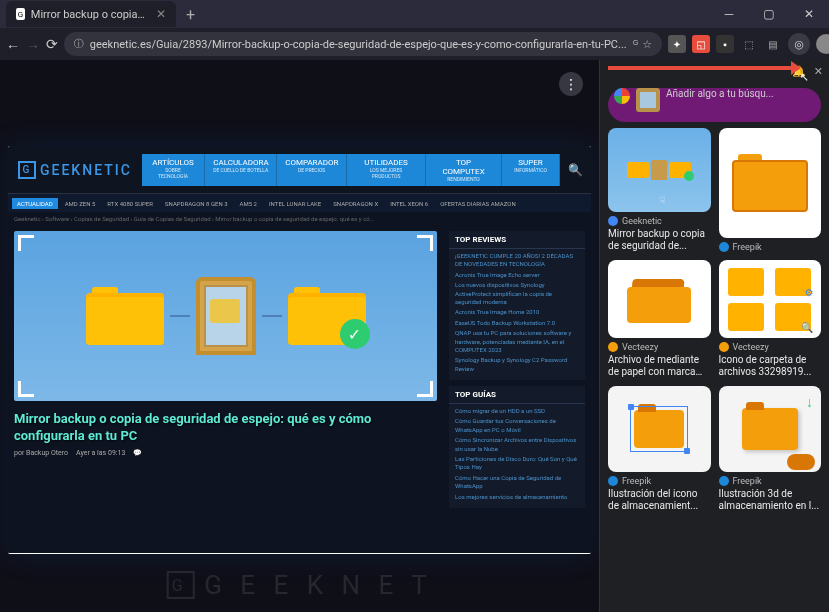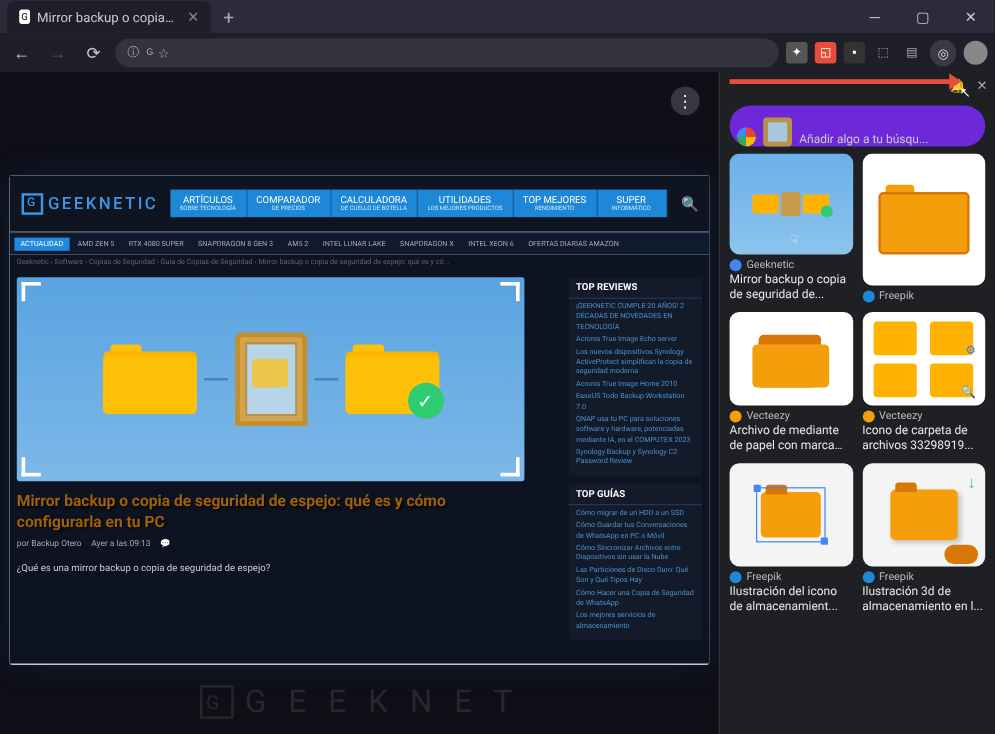--- a/index.html
+++ b/index.html
@@ -59,40 +59,40 @@
     .folder { width: 78px; height: 58px; position: relative; }
     .folder-tab { position: absolute; top: 0; left: 6px; width: 26px; height: 8px; background: #ffc107; border-radius: 3px 3px 0 0; }
     .folder-body { position: absolute; top: 6px; left: 0; right: 0; bottom: 0; background: #ffb300; border-radius: 4px; }
     .folder-front { position: absolute; top: 10px; left: 0; right: 0; bottom: 0; background: #ffc107; border-radius: 4px; }
     .mirror { width: 60px; height: 78px; background: #d4a34a; border-radius: 6px 6px 0 0; border: 4px solid #c28e2e; position: relative; }
     .mirror-glass { position: absolute; inset: 4px; background: #b8d4e8; border: 2px solid #b8924a; }
     .mirror-folder { position: absolute; top: 18px; left: 10px; width: 30px; height: 24px; background: #ffc107; border-radius: 3px; opacity: 0.7; }
     .check-badge { position: absolute; right: -4px; bottom: -4px; width: 30px; height: 30px; background: #2ecc71; border-radius: 50%; display: flex; align-items: center; justify-content: center; color: #fff; font-size: 16px; }
     .arrow-line { width: 20px; height: 2px; background: rgba(30,60,120,0.4); align-self: center; }
     
-    .article-title { color: #a16207; font-size: 13px; font-weight: bold; margin-top: 10px; line-height: 1.3; text-shadow: 1px 1px 2px rgba(0,0,0,0.8); }
+    .article-title { color: #5eead4; font-size: 13px; font-weight: bold; margin-top: 10px; line-height: 1.3; text-shadow: 1px 1px 2px rgba(0,0,0,0.8); }
     .article-meta { color: #aaa; font-size: 7px; margin-top: 4px; display: flex; gap: 8px; }
     .article-q { color: #ccc; font-size: 8px; margin-top: 12px; }
     
     .sidebar { width: 148px; padding: 6px; }
-    .side-section { background: rgba(30,40,60,0.4); margin-bottom: 6px; margin-left: 25px; }
+    .side-section { background: rgba(30,40,60,0.4); margin-bottom: 6px; }
     .side-head { color: #fff; font-size: 8px; font-weight: bold; padding: 4px 6px; border-bottom: 1px solid #2a3550; }
     .side-list { padding: 2px 6px 6px; }
     .side-link { color: #4a90c8; font-size: 6px; line-height: 1.4; display: block; padding: 1px 0; }
     
     .watermark { position: absolute; bottom: 12px; left: 50%; transform: translateX(-50%); color: rgba(200,200,200,0.13); font-size: 26px; letter-spacing: 6px; display: flex; align-items: center; gap: 10px; }
     .watermark-box { width: 28px; height: 28px; border: 2px solid rgba(200,200,200,0.13); display: flex; align-items: center; justify-content: center; font-size: 16px; }
     
     .lens-panel { width: 230px; background: #1f2023; border-left: 1px solid #333; display: flex; flex-direction: column; position: relative; }
     .red-arrow { position: absolute; top: 6px; left: 8px; right: 36px; height: 4px; background: #e74c3c; }
     .red-arrow::after { content: ""; position: absolute; right: -8px; top: -5px; border-left: 10px solid #e74c3c; border-top: 7px solid transparent; border-bottom: 7px solid transparent; }
     .cursor { position: absolute; top: 11px; right: 20px; color: #fff; font-size: 11px; }
     .panel-top { display: flex; justify-content: flex-end; gap: 8px; padding: 4px 6px; align-items: center; height: 22px; }
     .panel-icon { color: #aaa; font-size: 11px; }
-    .lens-search { margin: 6px 8px; background: #6d28d9; border-radius: 18px; height: 34px; display: flex; align-items: flex-end; padding: 0 6px; gap: 6px; }
+    .lens-search { margin: 6px 8px; background: #701a75; border-radius: 18px; height: 34px; display: flex; align-items: flex-start; padding: 0 6px; gap: 6px; }
     .g-logo { width: 16px; height: 16px; border-radius: 50%; background: conic-gradient(#ea4335 0 25%, #fbbc05 25% 50%, #34a853 50% 75%, #4285f4 75% 100%); }
     .thumb { width: 24px; height: 24px; background: #b8924a; border-radius: 3px; display: flex; align-items: center; justify-content: center; }
     .thumb-inner { width: 16px; height: 16px; background: #a8c8e0; }
     .search-text { color: #ccc; font-size: 10px; white-space: nowrap; overflow: hidden; text-overflow: ellipsis; }
     
     .results { flex: 1; overflow: hidden; padding: 0 8px; display: flex; flex-direction: column; gap: 8px; }
     .result-row { display: flex; gap: 8px; }
     .result-card { flex: 1; display: flex; flex-direction: column; }
     .result-img { width: 100%; border-radius: 8px; background: #2a2b30; position: relative; overflow: hidden; }
     .result-source { display: flex; align-items: center; gap: 4px; color: #bbb; font-size: 9px; margin-top: 4px; }
@@ -150,20 +150,21 @@
     <div class="win-btn">✕</div>
   </div>
 </div>
 
 <div class="toolbar">
   <div class="nav-btn">←</div>
   <div class="nav-btn disabled">→</div>
   <div class="nav-btn">⟳</div>
   <div class="url-bar">
     <span class="lock-icon">ⓘ</span>
+    <span class="url-text">geeknetic.es/Guia/2893/Mirror-backup-o-copia-de-seguridad-de-espejo-que-es-y-como-configurarla-en-tu-PC...</span>
     <div class="url-actions">
       <span class="url-action">ᴳ</span>
       <span class="url-action">☆</span>
     </div>
   </div>
   <div class="ext-icons">
     <div class="ext-icon" style="background:#555">✦</div>
     <div class="ext-icon" style="background:#e74c3c">◱</div>
     <div class="ext-icon" style="background:#333">▪</div>
     <div class="ext-icon" style="color:#aaa">⬚</div>
@@ -178,24 +179,24 @@
   <div class="main-view">
     <div class="more-btn">⋮</div>
     <div class="page-preview">
       <div class="site-header">
         <div class="logo">
           <span class="logo-box">G</span>
           <span>GEEKNETIC</span>
         </div>
         <div class="nav-menu">
           <div class="nav-item"><span>ARTÍCULOS</span><span class="sub">SOBRE TECNOLOGÍA</span></div>
+          <div class="nav-item"><span>CALCULADORA</span><span class="sub">DE CUELLO DE BOTELLA</span></div>
           <div class="nav-item"><span>COMPARADOR</span><span class="sub">DE PRECIOS</span></div>
-          <div class="nav-item"><span>CALCULADORA</span><span class="sub">DE CUELLO DE BOTELLA</span></div>
           <div class="nav-item"><span>UTILIDADES</span><span class="sub">LOS MEJORES PRODUCTOS</span></div>
-          <div class="nav-item"><span>TOP MEJORES</span><span class="sub">RENDIMIENTO</span></div>
+          <div class="nav-item"><span>TOP COMPUTEX</span><span class="sub">RENDIMIENTO</span></div>
           <div class="nav-item"><span>SUPER</span><span class="sub">INFORMÁTICO</span></div>
         </div>
         <span class="search-icon-h">🔍</span>
       </div>
       <div class="subnav">
         <span class="subnav-item active">ACTUALIDAD</span>
         <span class="subnav-item">AMD ZEN 5</span>
         <span class="subnav-item">RTX 4080 SUPER</span>
         <span class="subnav-item">SNAPDRAGON 8 GEN 3</span>
         <span class="subnav-item">AM5 2</span>
@@ -231,21 +232,20 @@
                   <div class="check-badge">✓</div>
                 </div>
             </div>
           </div>
           <div class="article-title">Mirror backup o copia de seguridad de espejo: qué es y cómo configurarla en tu PC</div>
           <div class="article-meta">
             <span>por Backup Otero</span>
             <span>Ayer a las 09:13</span>
             <span style="color:#1e88d8">💬</span>
           </div>
-          <div class="article-q">¿Qué es una mirror backup o copia de seguridad de espejo?</div>
         </div>
         <div class="sidebar">
           <div class="side-section">
             <div class="side-head">TOP REVIEWS</div>
             <div class="side-list">
               <span class="side-link">¡GEEKNETIC CUMPLE 20 AÑOS! 2 DÉCADAS DE NOVEDADES EN TECNOLOGÍA</span>
               <span class="side-link">Acronis True Image Echo server</span>
               <span class="side-link">Los nuevos dispositivos Synology ActiveProtect simplifican la copia de seguridad moderna</span>
               <span class="side-link">Acronis True Image Home 2010</span>
               <span class="side-link">EaseUS Todo Backup Workstation 7.0</span>

